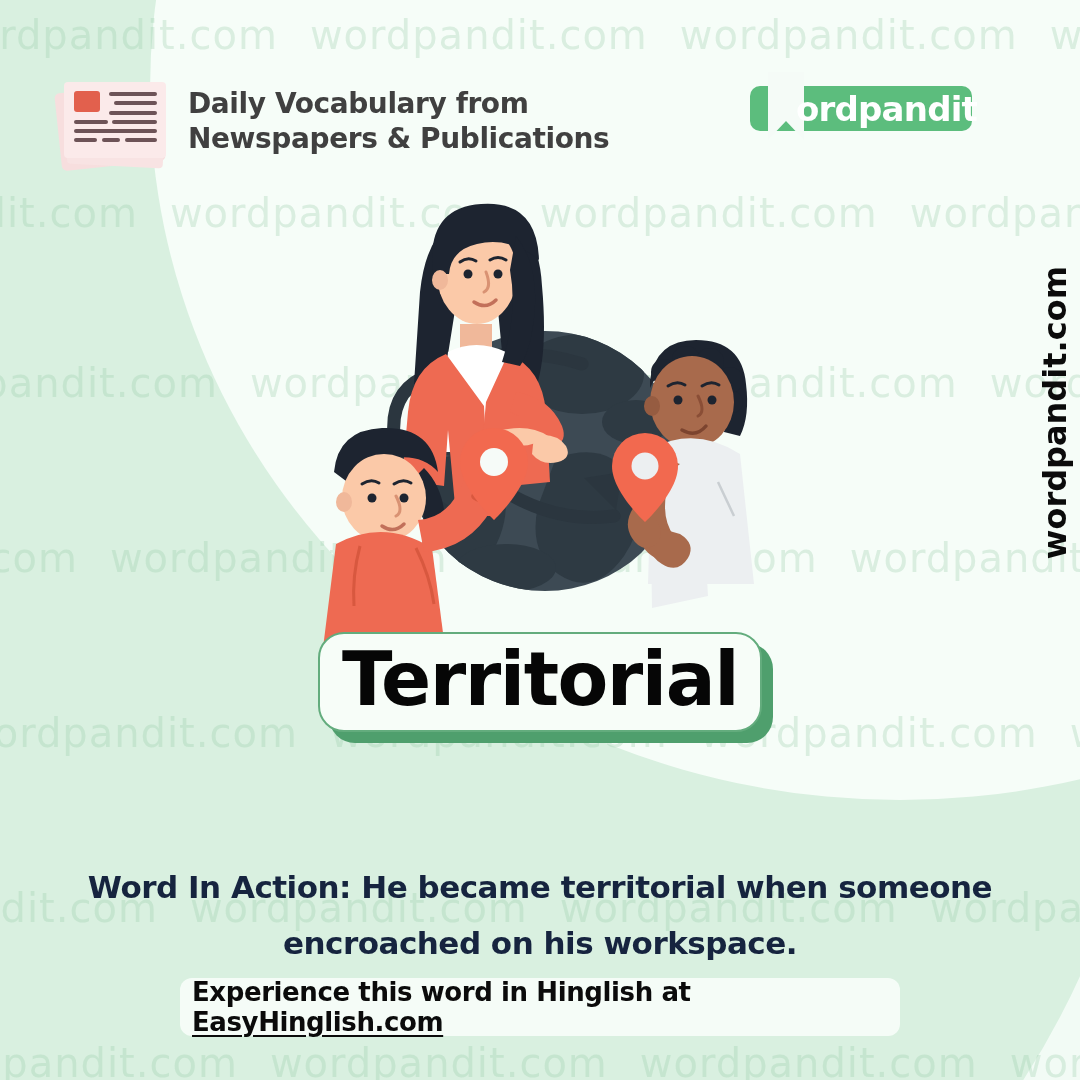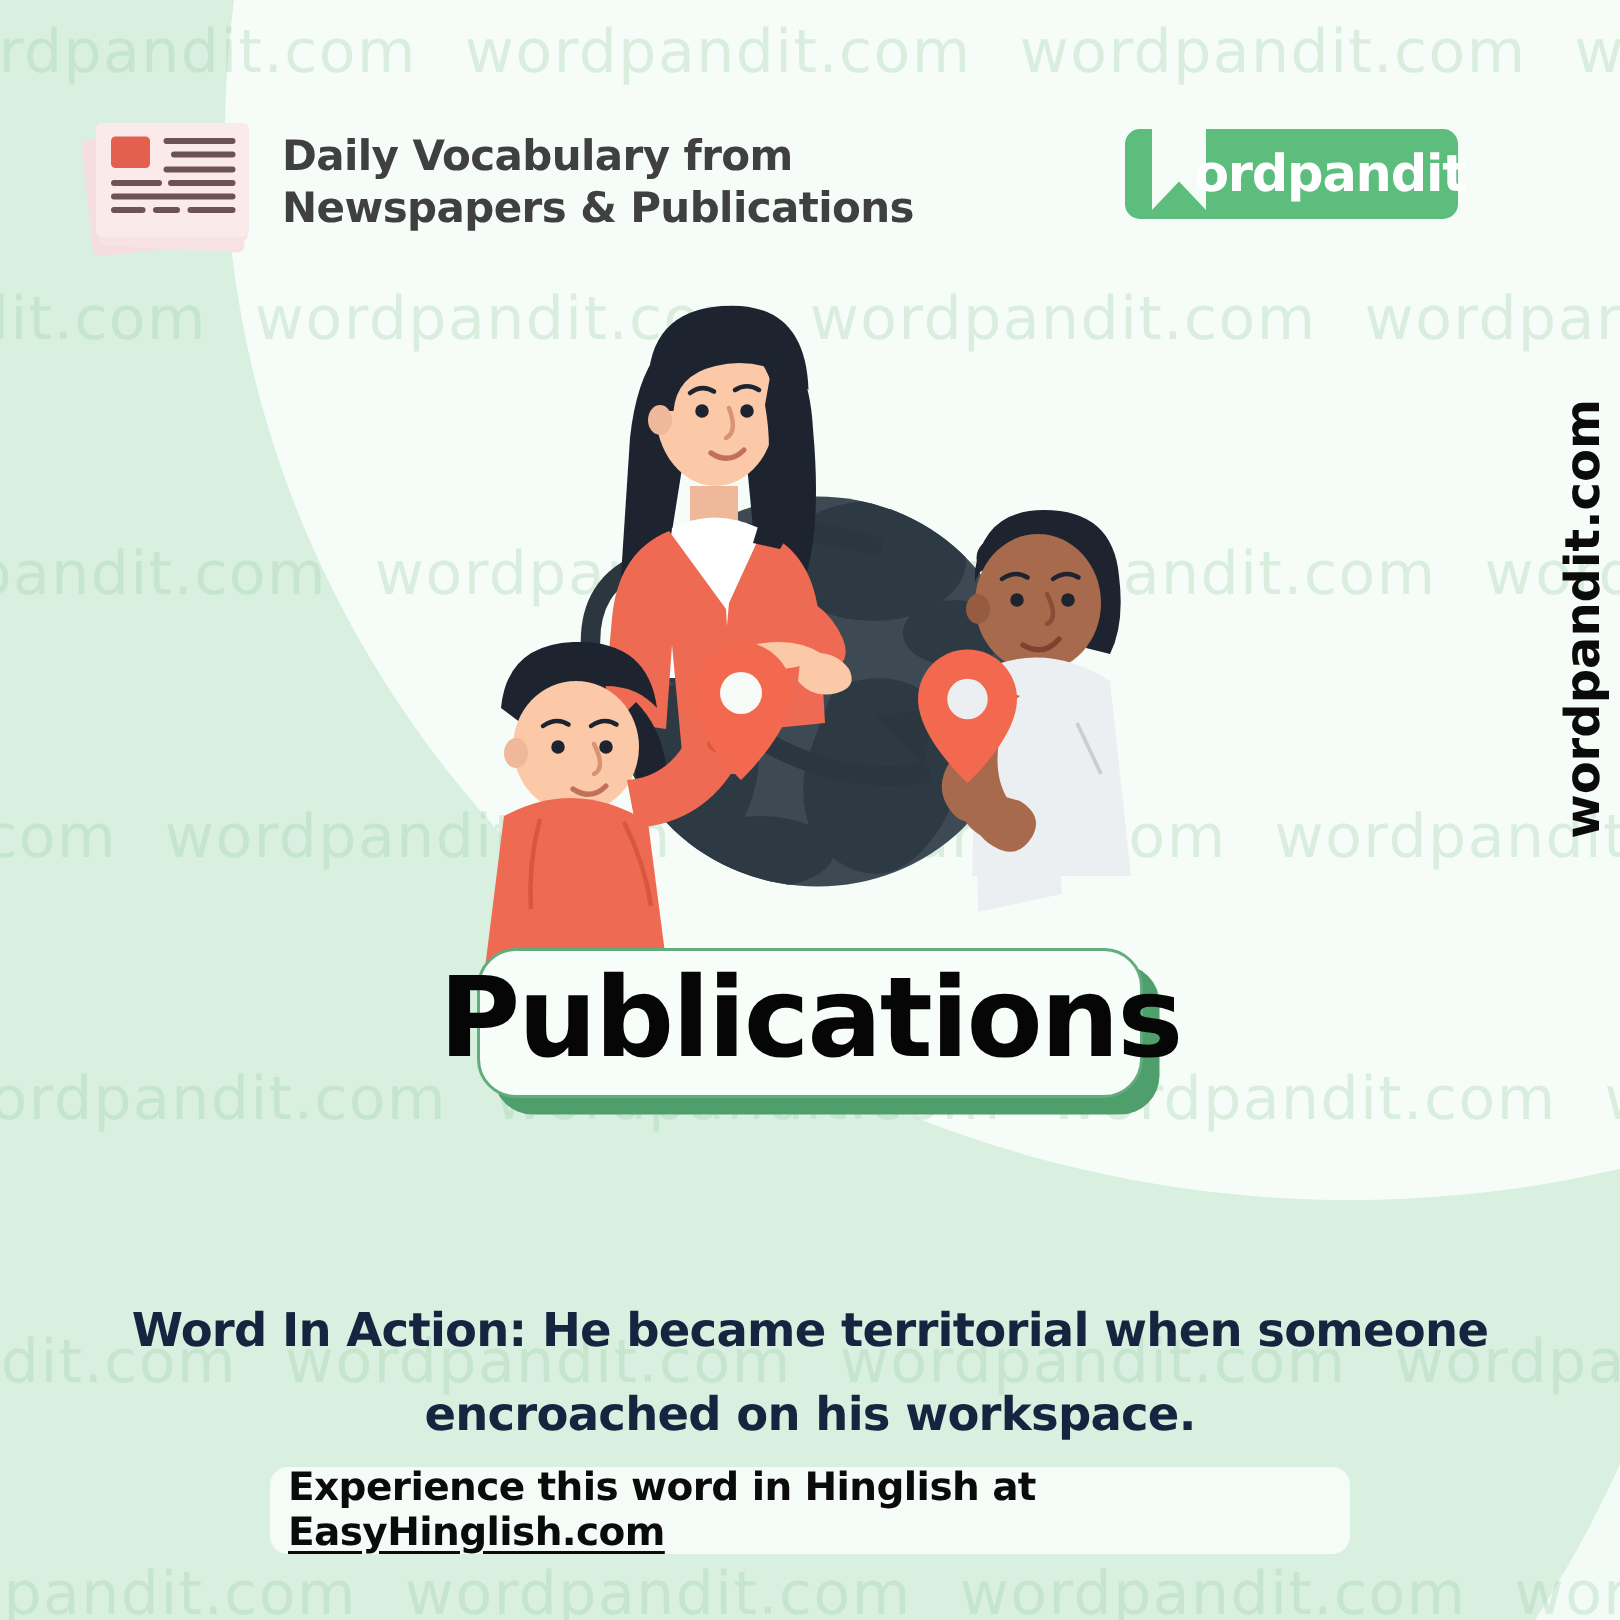--- a/index.html
+++ b/index.html
@@ -144,21 +144,21 @@
     letter-spacing: -0.4px;
     padding-top: 20px;
   }
 
   
   .brand-logo {
     position: absolute;
     left: 750px;
     top: 86px;
     width: 222px;
-    height: 60px;
+    height: 45px;
     background: #5cbd7d;
     border-radius: 10px;
     display: flex;
     align-items: center;
     overflow: visible;
   }
   .brand-bookmark {
     position: absolute;
     left: 18px;
     top: -14px;
@@ -475,21 +475,21 @@
       <g>
         <path d="M292 270 a33 33 0 1 1 66 0 c0 26 -33 56 -33 56 s-33 -30 -33 -56 z" fill="#f2694f"></path>
         <circle cx="325" cy="270" r="13.5" fill="#eceff1"></circle>
       </g>
     </svg>
   </div>
 
   <div class="word-card-wrap">
     <div class="word-shadow"></div>
     <div class="word-card">
-      <span class="word-text">Publications</span>
+      <span class="word-text">Territorial</span>
     </div>
   </div>
 
 
   <div class="example">
     <span class="line">Word In Action: He became territorial when someone</span>
     <span class="line">encroached on his workspace.</span>
   </div>
 
   <div class="footer-bar">

